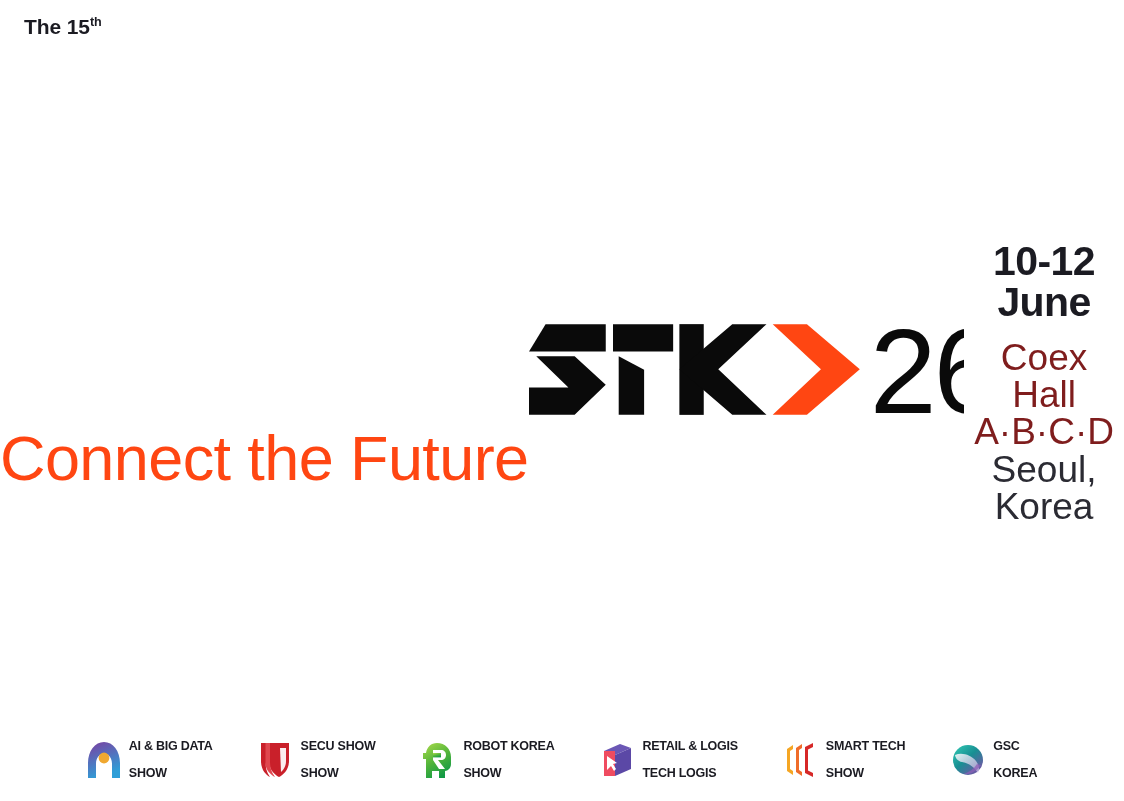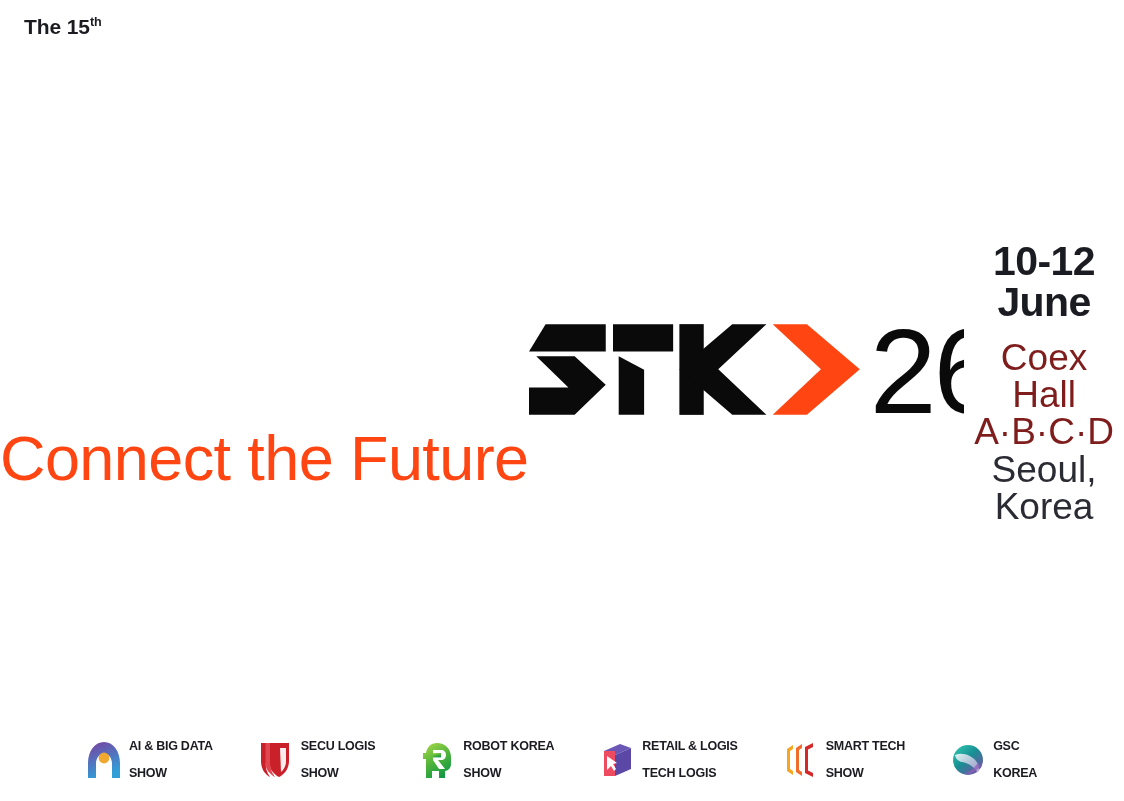--- a/index.html
+++ b/index.html
@@ -196,21 +196,21 @@
 
   <div class="show">
     <span class="show-mark">
       <svg viewBox="0 0 34 38" xmlns="http://www.w3.org/2000/svg">
         <path d="M10 2 L30 2 L30 20 C30 29 24 34 20 36 C16 34 10 29 10 20 Z" fill="#c9202a"></path>
         <path d="M6 2 L11 2 L11 20 C11 29 14 33 16 36 C12 34 6 29 6 20 Z" fill="#e0474f"></path>
         <path d="M2 2 L6.5 2 L6.5 20 C6.5 29 9 33 11 36 C7 34 2 29 2 20 Z" fill="#c9202a"></path>
         <path d="M21 7 L27 7 L27 20 C27 26 24 29 22 31 Z" fill="#ffffff" opacity="0.92"></path>
       </svg>
     </span>
-    <span class="show-text"><span>SECU LOGIS</span><span class="l2">SHOW</span></span>
+    <span class="show-text"><span>SECU SHOW</span><span class="l2">SHOW</span></span>
   </div>
 
   <div class="show">
     <span class="show-mark">
       <svg viewBox="0 0 34 38" xmlns="http://www.w3.org/2000/svg">
         <defs>
           <linearGradient id="gRo" x1="0.1" y1="0" x2="0.6" y2="1">
             <stop offset="0" stop-color="#a6d94a"></stop>
             <stop offset="0.55" stop-color="#4fb33a"></stop>
             <stop offset="1" stop-color="#139a45"></stop>

